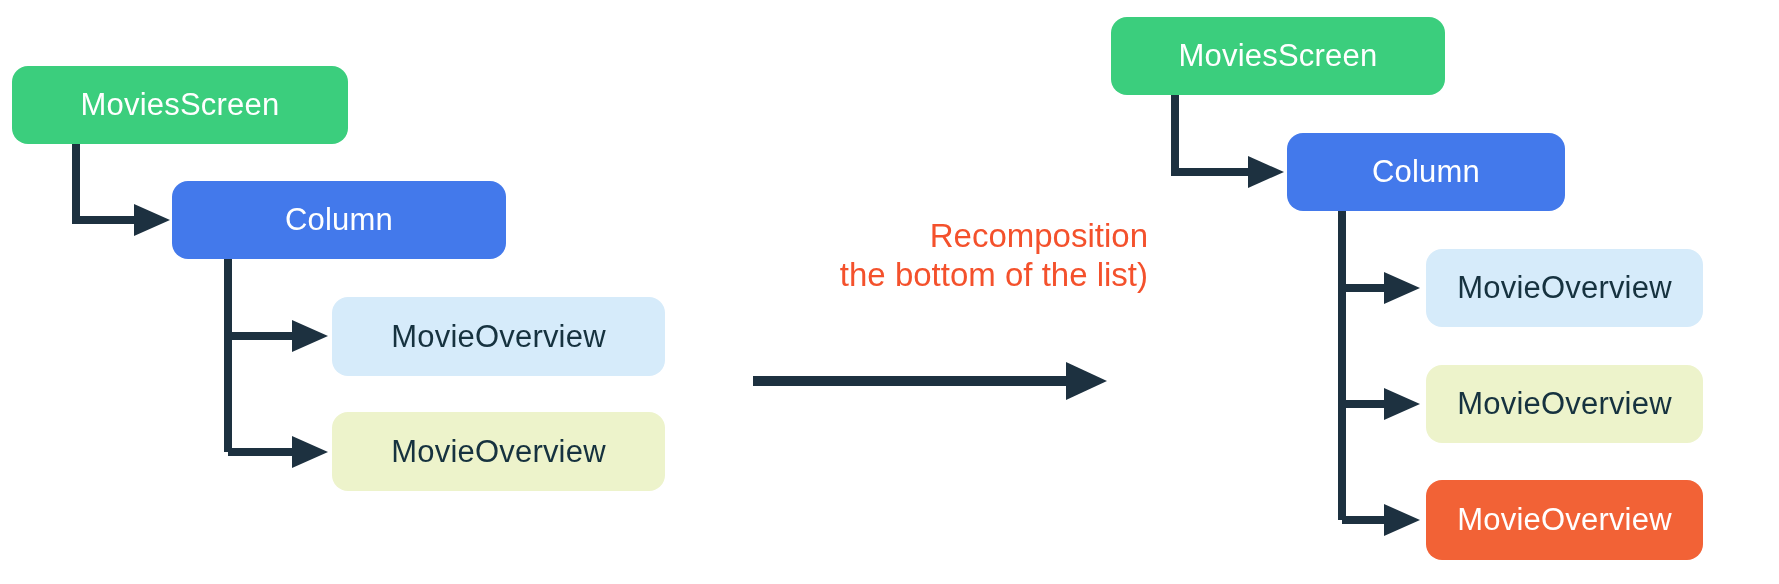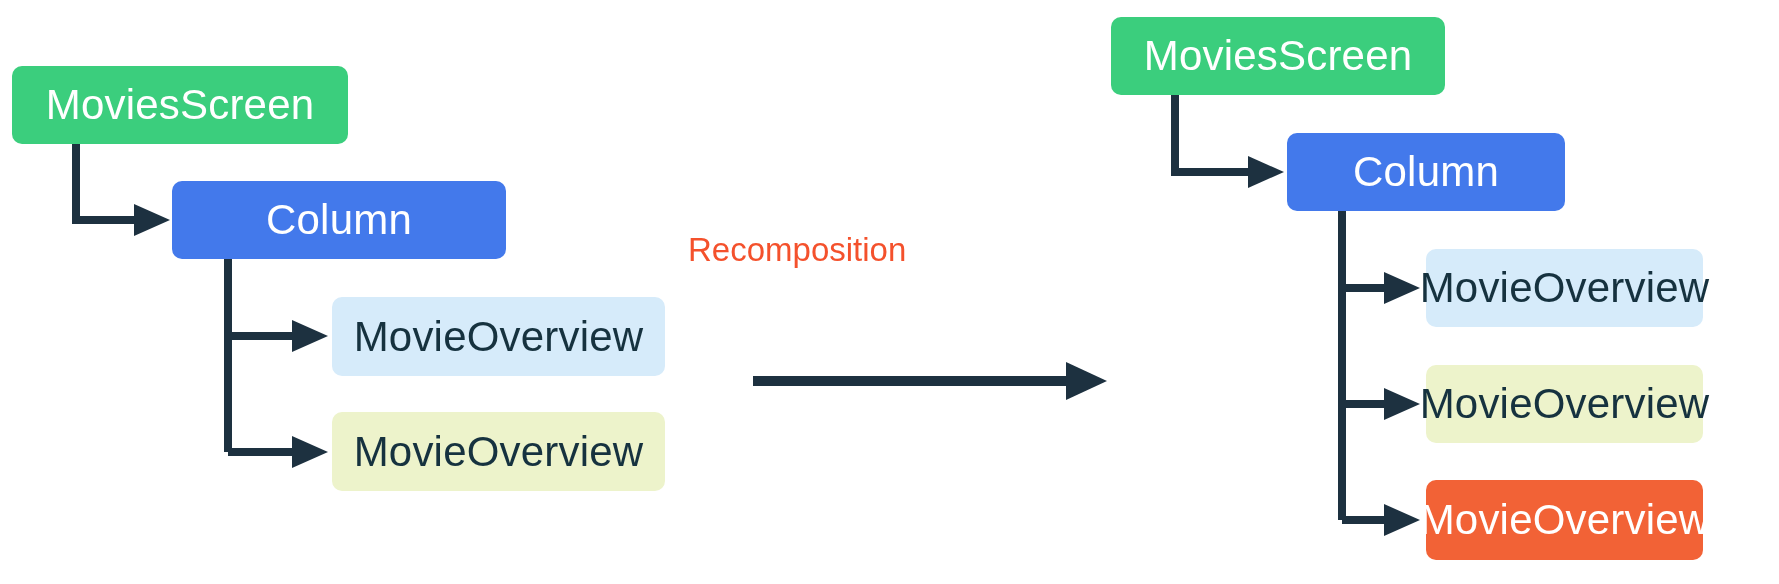--- a/index.html
+++ b/index.html
@@ -5,23 +5,23 @@
   html,body{margin:0;padding:0;background:#ffffff;}
   #canvas{
     position:relative;
     width:1779px;height:584px;
     background:#ffffff;
     font-family:"Liberation Sans", sans-serif;
     overflow:hidden;
   }
   .node{
     position:absolute;
-    border-radius:10px;
+    border-radius:16px;
     display:flex;align-items:center;justify-content:center;
-    font-size:42px;
+    font-size:31px;
     letter-spacing:0.2px;
     white-space:nowrap;
   }
   .node-green{background:#3BCE7D;color:#ffffff;}
   .node-blue{background:#4379EB;color:#ffffff;}
   .node-lightblue{background:#D6EBFA;color:#16323F;}
   .node-lightyellow{background:#EDF3CB;color:#16323F;}
   .node-orange{background:#F26236;color:#ffffff;}
 
   
@@ -41,25 +41,24 @@
     position:absolute;left:0;top:0;width:1779px;height:584px;
     pointer-events:none;
   }
   .connector{stroke:#1D3140;stroke-width:8;fill:none;}
   .arrowhead{fill:#1D3140;stroke:none;}
   .big-arrow-line{stroke:#1D3140;stroke-width:10;fill:none;}
 
   #annotation{
     position:absolute;
     left:688px;top:216px;width:460px;
-    text-align:left;
+    text-align:right;
     color:#F4512C;
     font-size:33px;
     line-height:39px;
-    margin-top:14px;
   }
 </style>
 </head>
 <body>
 
 <div id="canvas">
 
   <svg id="connector-layer" width="1779" height="584" viewBox="0 0 1779 584">
 
     <path class="connector" d="M76,142 L76,220 L138,220"></path>
@@ -86,20 +85,21 @@
     <polygon class="arrowhead" points="1384,504 1420,520 1384,536"></polygon>
   </svg>
 
   <div id="l-root" class="node node-green">MoviesScreen</div>
   <div id="l-column" class="node node-blue">Column</div>
   <div id="l-item0" class="node node-lightblue">MovieOverview</div>
   <div id="l-item1" class="node node-lightyellow">MovieOverview</div>
 
   <div id="annotation">
     <div>Recomposition</div>
+    <div>the bottom of the list)</div>
   </div>
 
   <div id="r-root" class="node node-green">MoviesScreen</div>
   <div id="r-column" class="node node-blue">Column</div>
   <div id="r-item0" class="node node-lightblue">MovieOverview</div>
   <div id="r-item1" class="node node-lightyellow">MovieOverview</div>
   <div id="r-item2" class="node node-orange">MovieOverview</div>
 
 </div>
 

